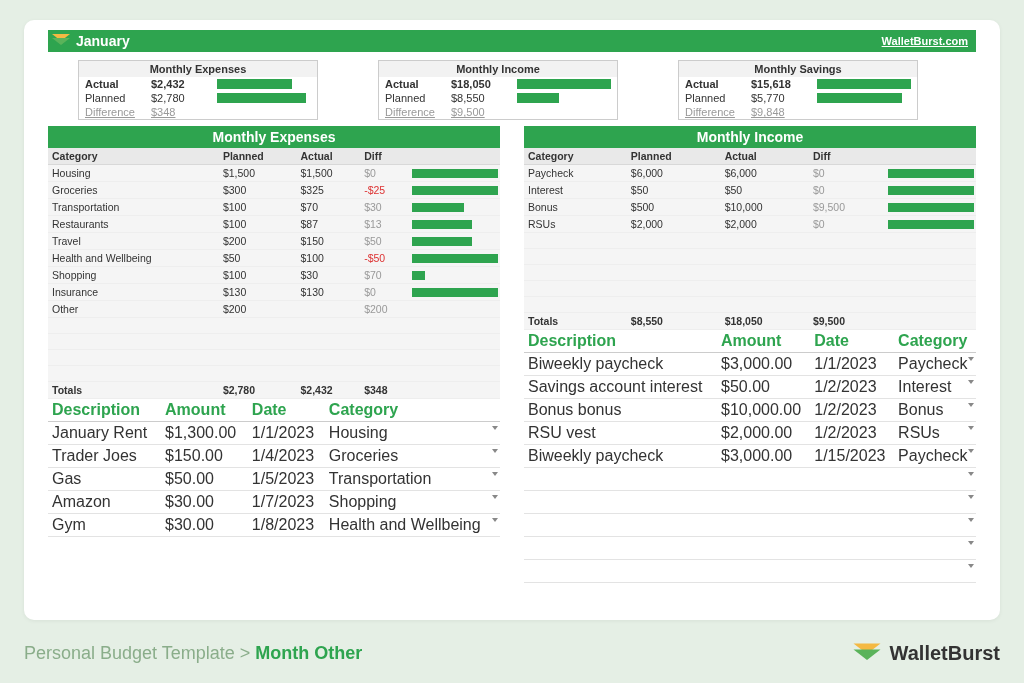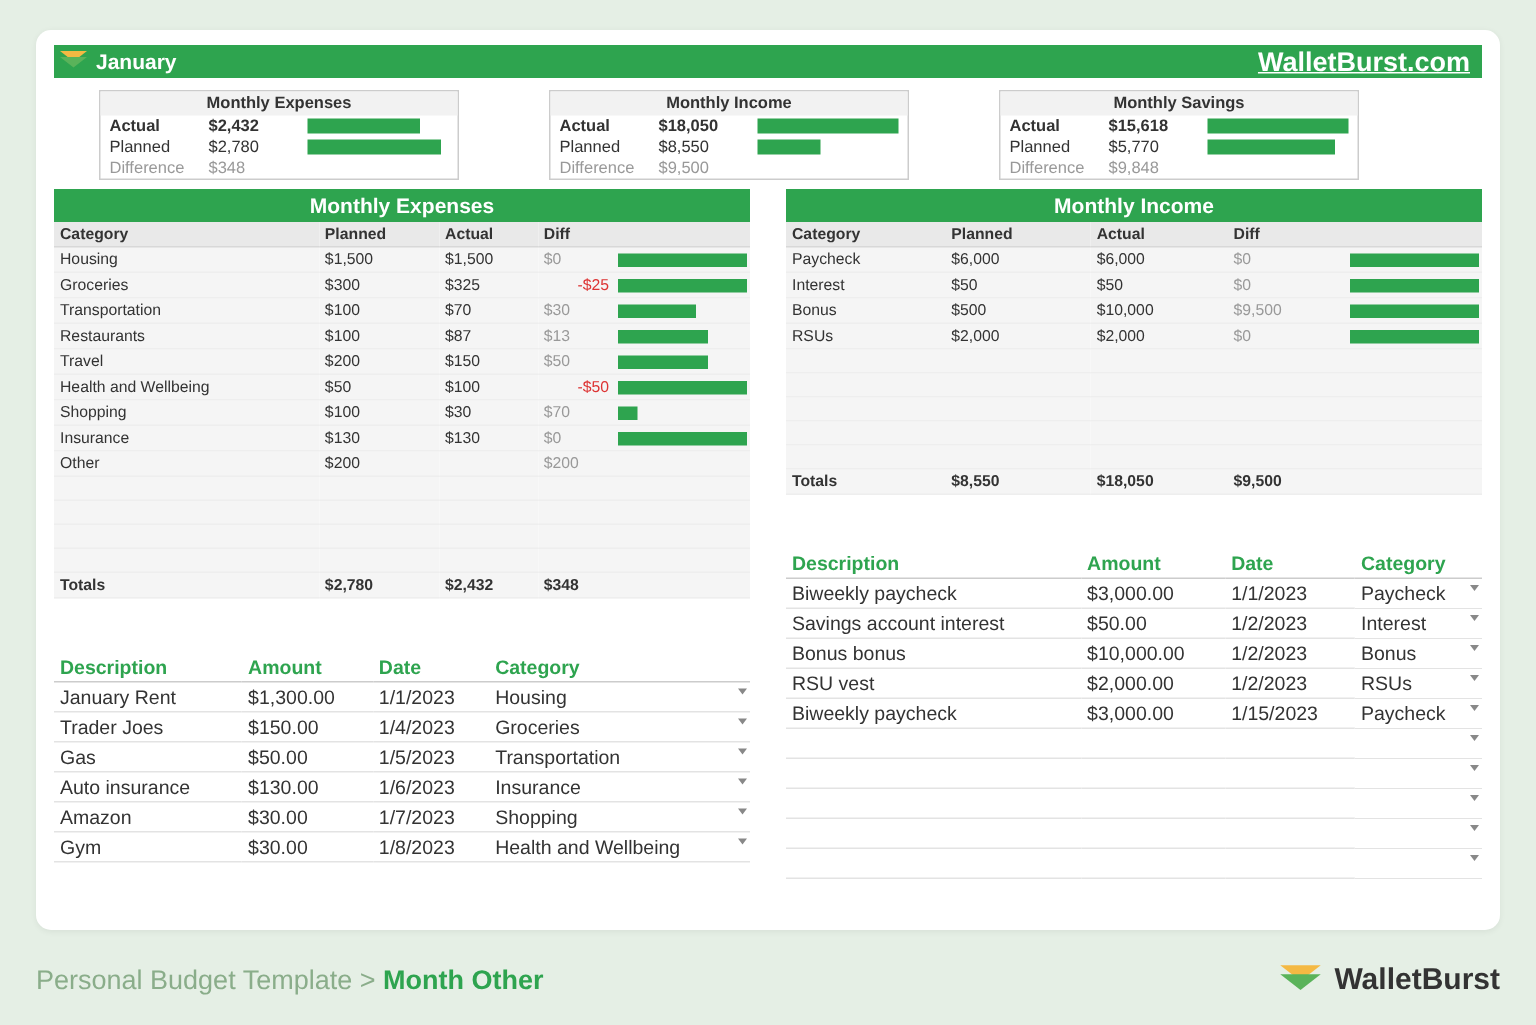--- a/index.html
+++ b/index.html
@@ -13,35 +13,35 @@
     font-size: 11px;
     color: #333;
   }
   .sheet {
     position: absolute;
     left: 24px; top: 20px;
     width: 976px; height: 600px;
     background: #fff;
     border-radius: 10px;
     box-shadow: 0 1px 4px rgba(0,0,0,0.06);
-    padding: 10px 12px;
+    padding: 10px 24px;
   }
   .title-bar {
     display: flex;
     align-items: center;
     justify-content: space-between;
     background: #2ea44f;
     color: #fff;
     height: 22px;
     padding: 0 8px 0 4px;
     font-weight: bold;
     font-size: 14px;
   }
   .title-bar .left { display:flex; align-items:center; gap:6px;}
-  .title-bar a { color:#fff; font-size:18px;}
+  .title-bar a { color:#fff; font-size:11px;}
   .logo-icon { width:18px; height:14px; position:relative; }
   .logo-icon::before, .logo-icon::after{
     content:''; position:absolute; width:0;height:0;
     border-left:9px solid transparent; border-right:9px solid transparent;
   }
   .logo-icon::before{ border-top:7px solid #f4b943; top:0;}
   .logo-icon::after{ border-top:7px solid #5ab35a; top:4px;}
   
   .summaries { display:flex; gap:60px; margin:8px 30px 6px 30px;}
   .summary {
@@ -51,21 +51,21 @@
   }
   .summary .head {
     text-align:center; font-weight:bold; font-size:11px;
     padding:2px 0; background:#f2f2f2;
   }
   .summary-row { display:flex; align-items:center; padding:1px 6px; gap:6px;}
   .summary-row b{ width:60px; font-weight:bold;}
   .summary-row .val{ width:60px; font-weight:bold;}
   .summary-row.planned b,.summary-row.planned .val{font-weight:normal;}
   .summary-row.diff { color:#999; }
-  .summary-row.diff b,.summary-row.diff .val{font-weight:normal;}
+  .summary-row.diff b,.summary-row.diff .val{font-weight:normal;text-decoration:underline;}
   .mini-bar { flex:1; height:10px; position:relative; }
   .mini-bar .fill{ position:absolute; left:0; top:0; bottom:0; background:#2ea44f;}
   
   .cols { display:flex; gap:24px; margin-top:4px;}
   .col { flex:1; }
   .section-head{
     background:#2ea44f; color:#fff; text-align:center;
     font-weight:bold; font-size:14px; padding:3px 0;
   }
   table.grid{
@@ -75,24 +75,24 @@
     background:#e9e9e9; text-align:left; font-weight:bold;
     padding:2px 4px; border-bottom:1px solid #d8d8d8;
   }
   table.grid td{
     padding:2px 4px; border-bottom:1px solid #eee;
     background:#f5f5f5;
   }
   table.grid tr.blank td{ height:16px; }
   table.grid td.bar { width:90px; padding:0 2px;}
   .bar-fill{ height:9px; background:#2ea44f;}
-  .neg{ color:#d33;text-align:right;}
+  .neg{ color:#d33;}
   .grey{ color:#999;}
   .totals-row td{ font-weight:bold; background:#fff;}
-  table.tx { width:100%; border-collapse:collapse; font-size:13px;margin-top:36px;}
+  table.tx { width:100%; border-collapse:collapse; font-size:16px;}
   table.tx th{ text-align:left; color:#2ea44f; font-weight:bold;
     padding:2px 4px; border-bottom:1px solid #ccc; background:#fff;}
   table.tx td{ padding:2px 4px; border-bottom:1px solid #e3e3e3; background:#fff;}
   table.tx td.cat{ position:relative;}
   .dd{ position:absolute; right:2px; top:4px; width:0;height:0;
     border-left:3px solid transparent; border-right:3px solid transparent;
     border-top:4px solid #888;}
   
   .footer{
     position:absolute; left:24px; bottom:18px; width:976px;
@@ -333,26 +333,20 @@
               <td>1/4/2023</td>
               <td class="cat">Groceries<span class="dd"></span></td>
             </tr>
             <tr>
               <td>Gas</td>
               <td>$50.00</td>
               <td>1/5/2023</td>
               <td class="cat">Transportation<span class="dd"></span></td>
             </tr>
             <tr>
-              <td>Auto insurance</td>
-              <td>$130.00</td>
-              <td>1/6/2023</td>
-              <td class="cat">Insurance<span class="dd"></span></td>
-            </tr>
-            <tr>
               <td>Amazon</td>
               <td>$30.00</td>
               <td>1/7/2023</td>
               <td class="cat">Shopping<span class="dd"></span></td>
             </tr>
             <tr>
               <td>Gym</td>
               <td>$30.00</td>
               <td>1/8/2023</td>
               <td class="cat">Health and Wellbeing<span class="dd"></span></td>

